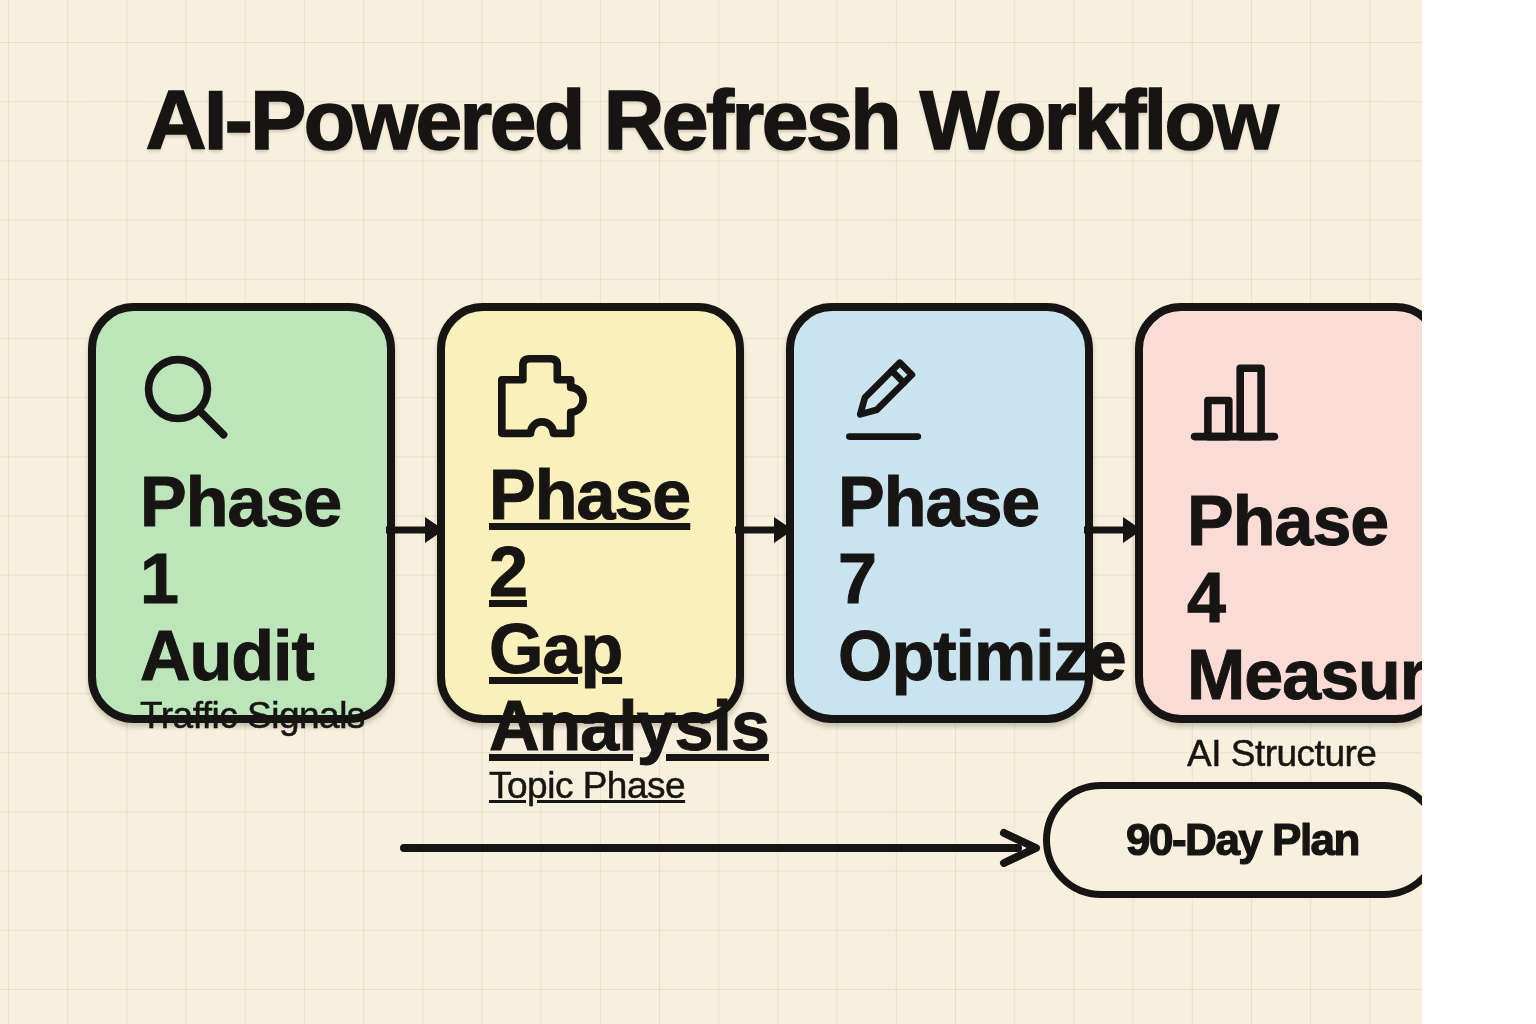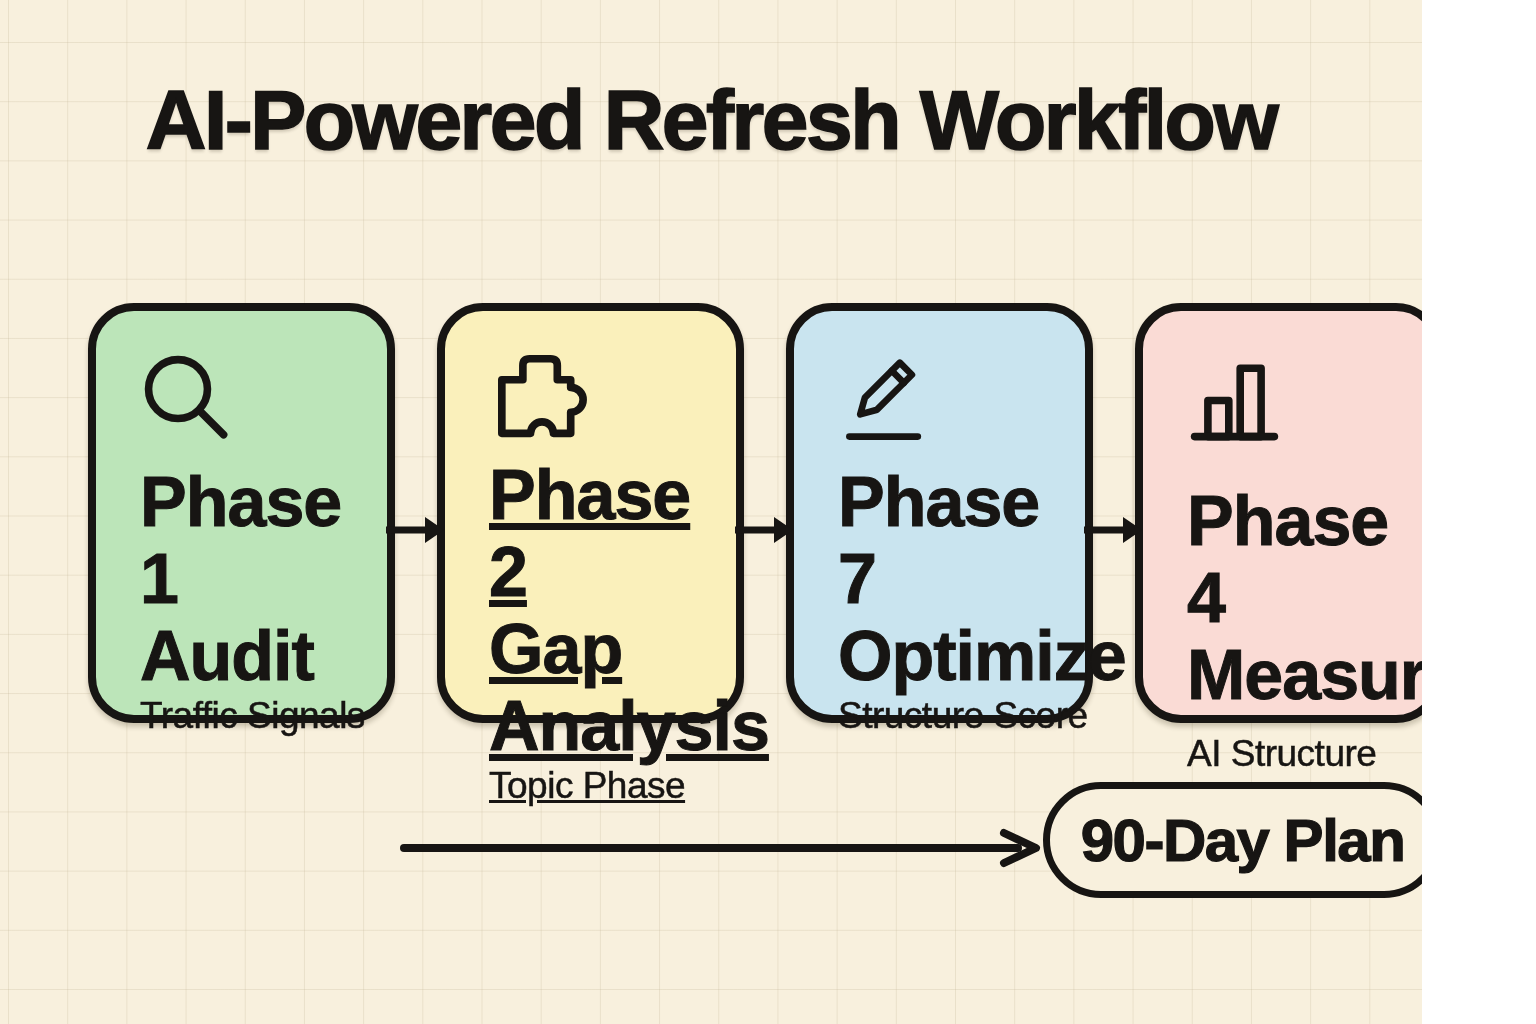--- a/index.html
+++ b/index.html
@@ -86,21 +86,21 @@
     left:1043px;top:782px;
     width:399px;height:116px;
     border:7px solid #171513;
     border-radius:58px;
     background:#f8f0dd;
     display:flex;
     align-items:center;
     justify-content:center;
   }
   .outcome-label{
-    font-size:60px;
+    font-size:44px;
     font-weight:bold;
     letter-spacing:-1.5px;
     -webkit-text-stroke:1.2px #171513;
     white-space:nowrap;
   }
   .watermark{
     position:absolute;
     left:1436px;top:928px;
     width:50px;height:50px;
     opacity:.9;
@@ -159,21 +159,20 @@
         <svg width="95" height="95" viewBox="0 0 100 100">
           <g transform="rotate(45 46 42)">
             <path class="ink-stroke" stroke-width="7" d="M37 6 H55 V58 L46 74 L37 58 Z"></path>
             <line class="ink-stroke" x1="37" y1="18" x2="55" y2="18" stroke-width="7"></line>
           </g>
           <line class="ink-stroke" x1="12" y1="88" x2="84" y2="88" stroke-width="7"></line>
         </svg>
       </div>
       <div class="card-title">Phase 7
 Optimize</div>
-      <div class="card-subtitle">Structure Score</div>
     </div>
 
     <div class="connector">
       <svg width="60" height="36" viewBox="0 0 60 36">
         <line class="ink-stroke" x1="0" y1="18" x2="42" y2="18" stroke-width="7"></line>
         <polygon points="39,5 58,18 39,31" fill="#171513"></polygon>
       </svg>
     </div>
 
     <div class="phase-card" style="background-color: rgb(250, 219, 213); gap: 19px;">

